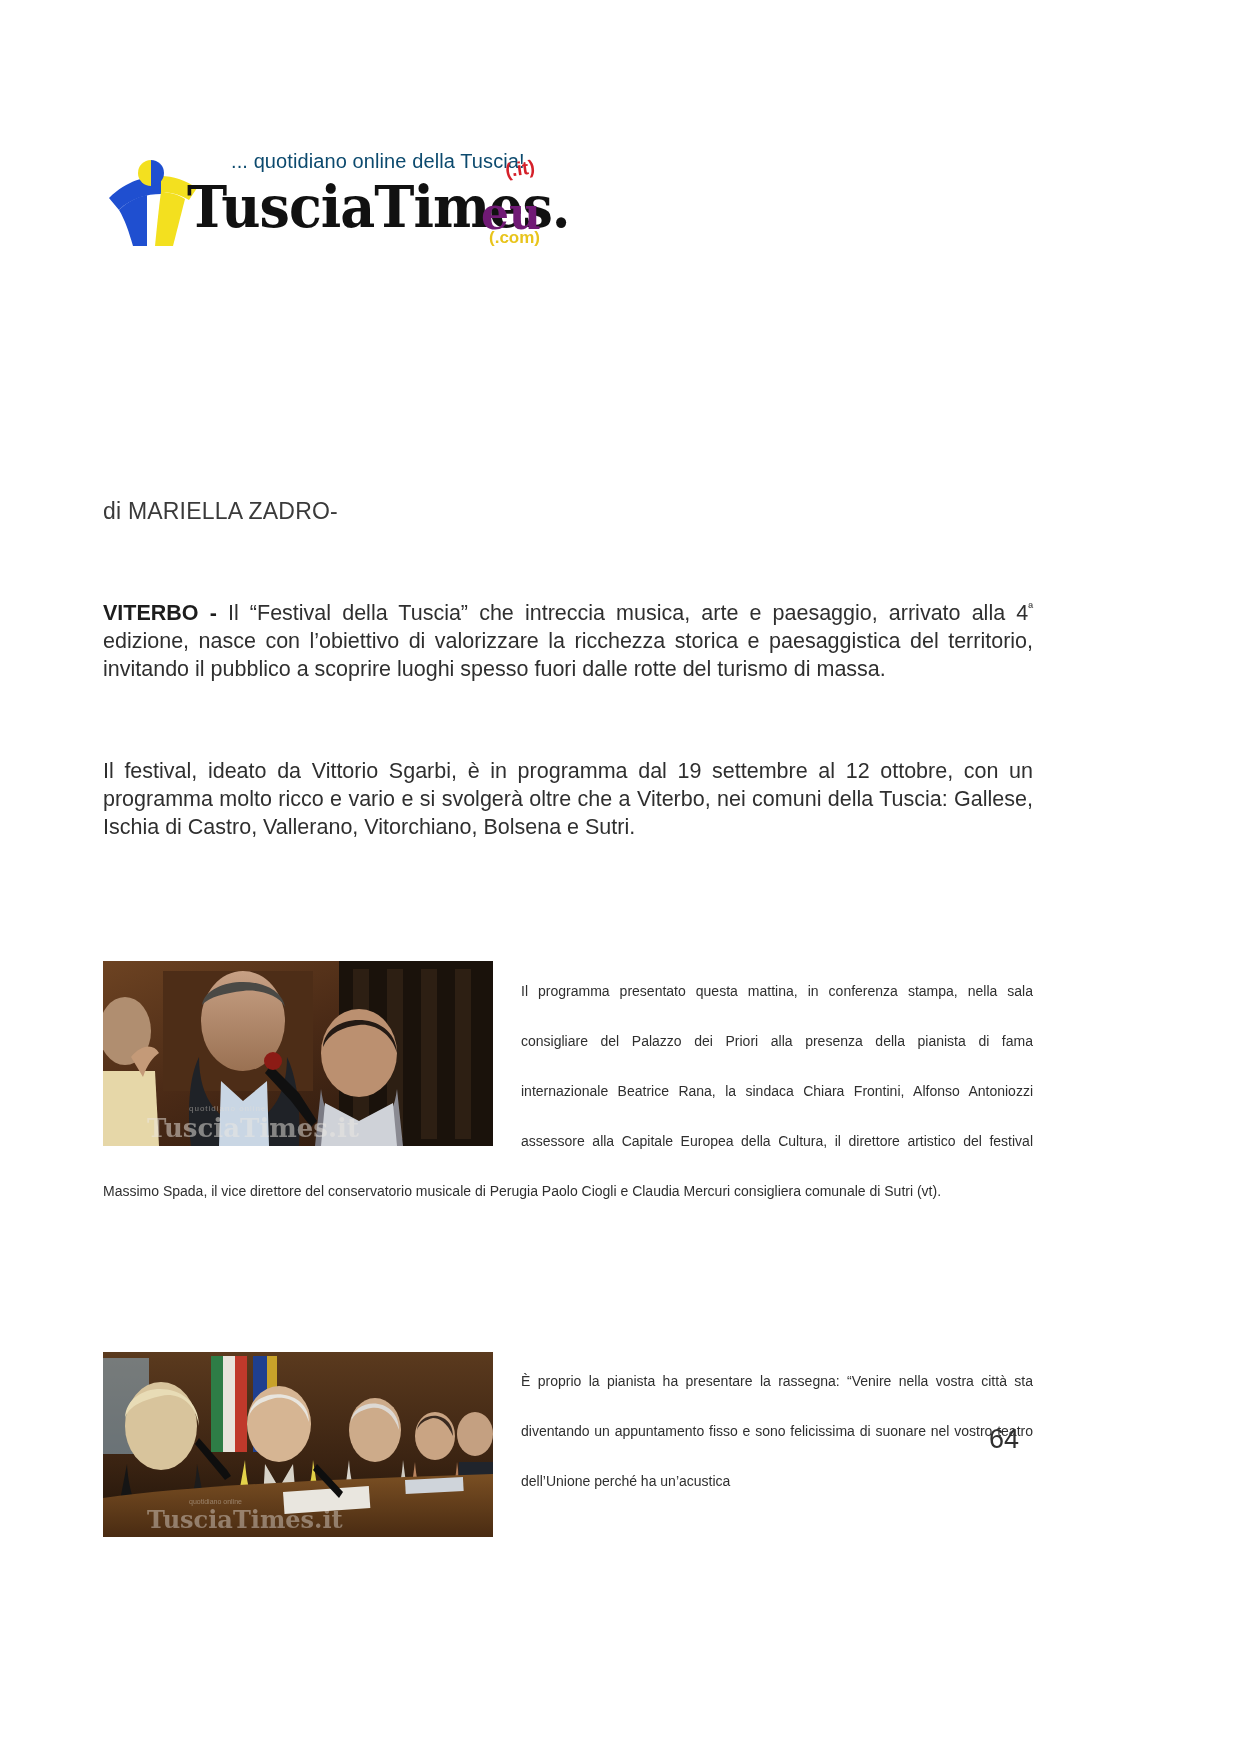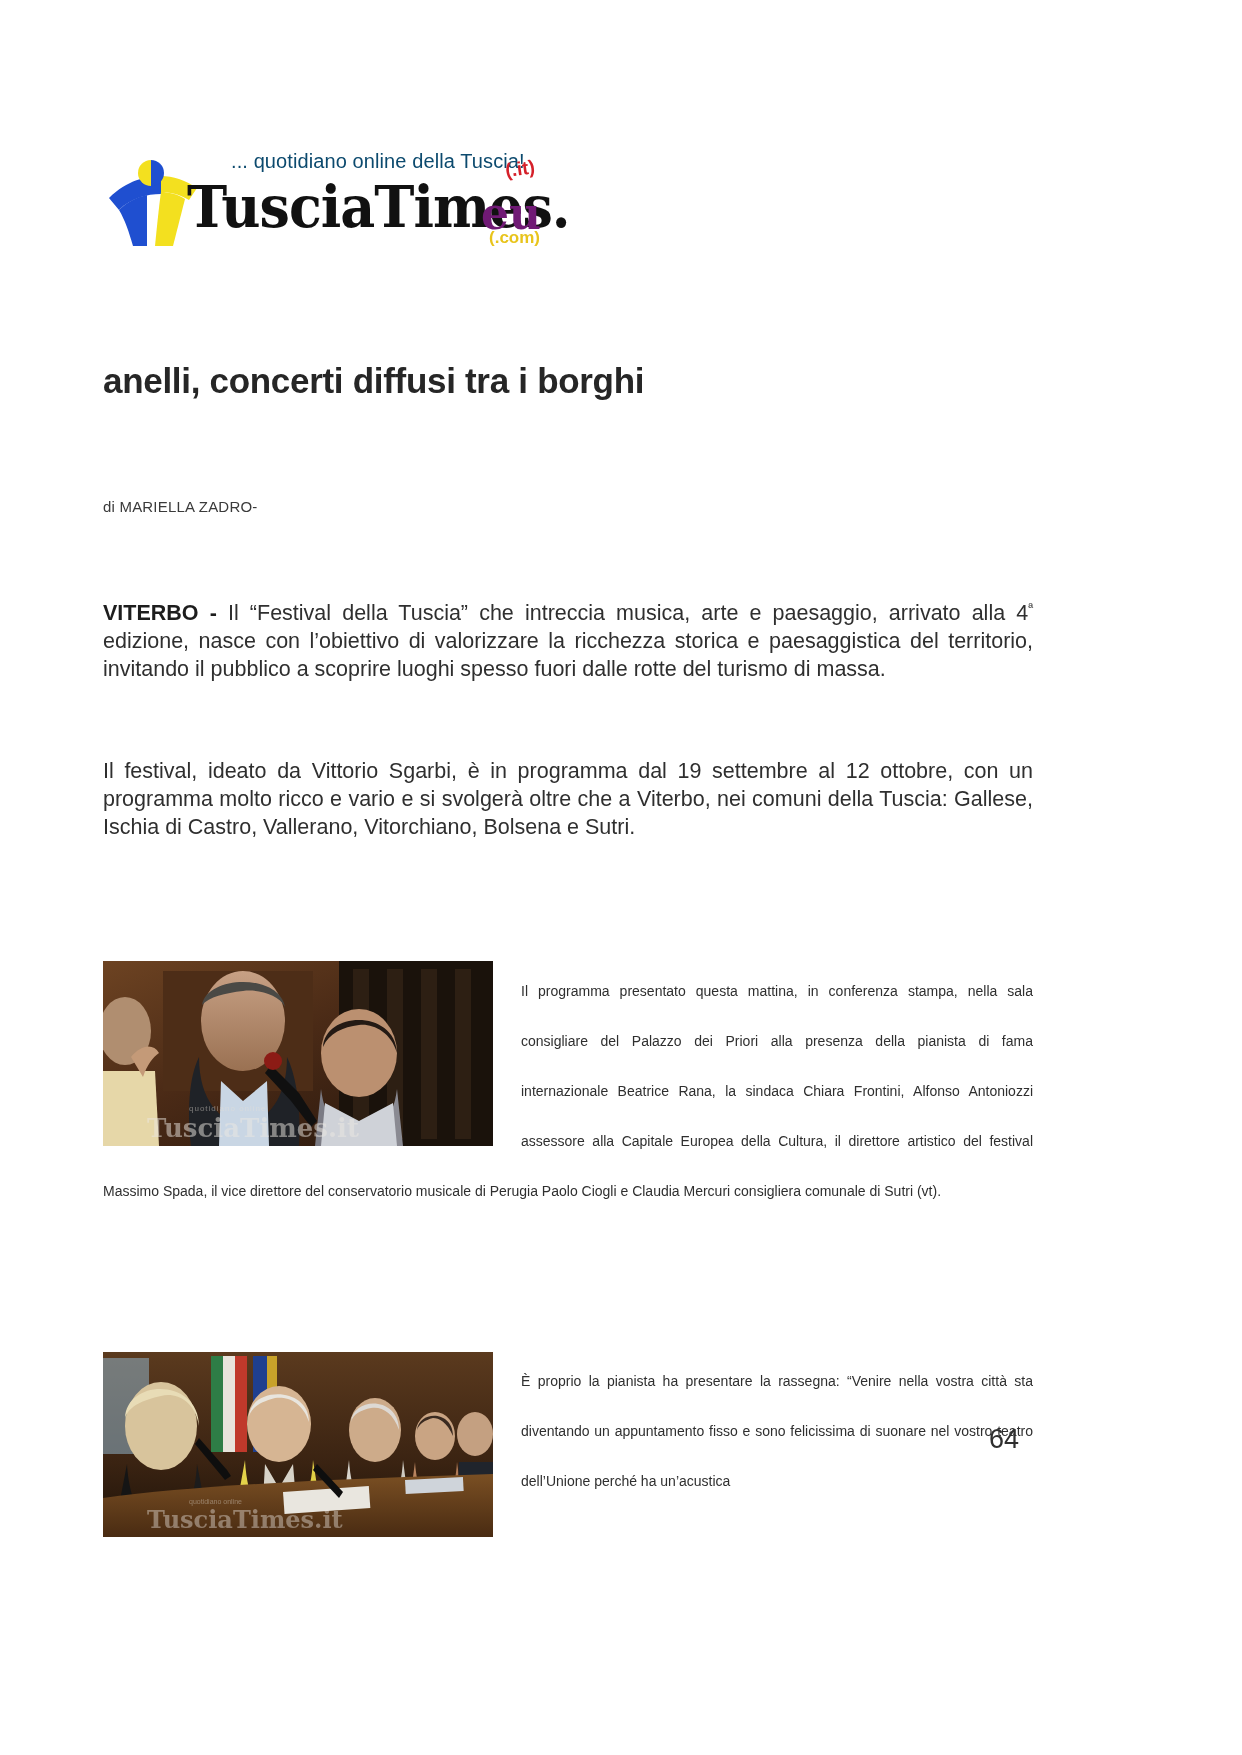--- a/index.html
+++ b/index.html
@@ -112,21 +112,21 @@
     display: block;
     text-align: justify;
     text-align-last: justify;
     white-space: nowrap;
   }
 
   .byline {
     position: absolute;
     left: 103px;
     top: 498px;
-    font-size: 15px;
+    font-size: 23px;
     color: #3a3a3a;
     letter-spacing: .2px;
   }
 
   
   .para {
     position: absolute;
     width: 930px;
     left: 103px;
     font-size: 21.5px;
@@ -201,21 +201,20 @@
       <path d="M48 6 a13 13 0 0 0 -13 13 a13 13 0 0 0 13 13 Z" fill="#f3e01f"></path>
     </svg>
     <div class="logo-tagline">... quotidiano online della Tuscia!</div>
     <div class="logo-word">TusciaTimes.</div>
     <div class="logo-it">(.it)</div>
     <div class="logo-eu">eu</div>
     <div class="logo-com">(.com)</div>
   </div>
 
   <h1 class="headline">
-    <span class="ln2">anelli, concerti diffusi tra i borghi</span>
   </h1>
 
   <div class="byline">di MARIELLA ZADRO-</div>
 
   <p class="para" id="para-intro"><b>VITERBO - </b><span>Il “Festival della Tuscia” che intreccia musica, arte e paesaggio, arrivato alla 4</span><sup>ª</sup><span> edizione, nasce con l’obiettivo di valorizzare la ricchezza storica e paesaggistica del territorio, invitando il pubblico a scoprire luoghi spesso fuori dalle rotte del turismo di massa.</span></p>
 
   <p class="para" id="para-programma">Il festival, ideato da Vittorio Sgarbi, è in programma dal 19 settembre al 12 ottobre, con un programma molto ricco e vario e si svolgerà oltre che a Viterbo, nei comuni della Tuscia: Gallese, Ischia di Castro, Vallerano, Vitorchiano, Bolsena e Sutri.</p>
 
   <div class="figure" id="figure-conference">
     <svg class="photo-inner" viewBox="0 0 390 185" preserveAspectRatio="none" xmlns="http://www.w3.org/2000/svg">

